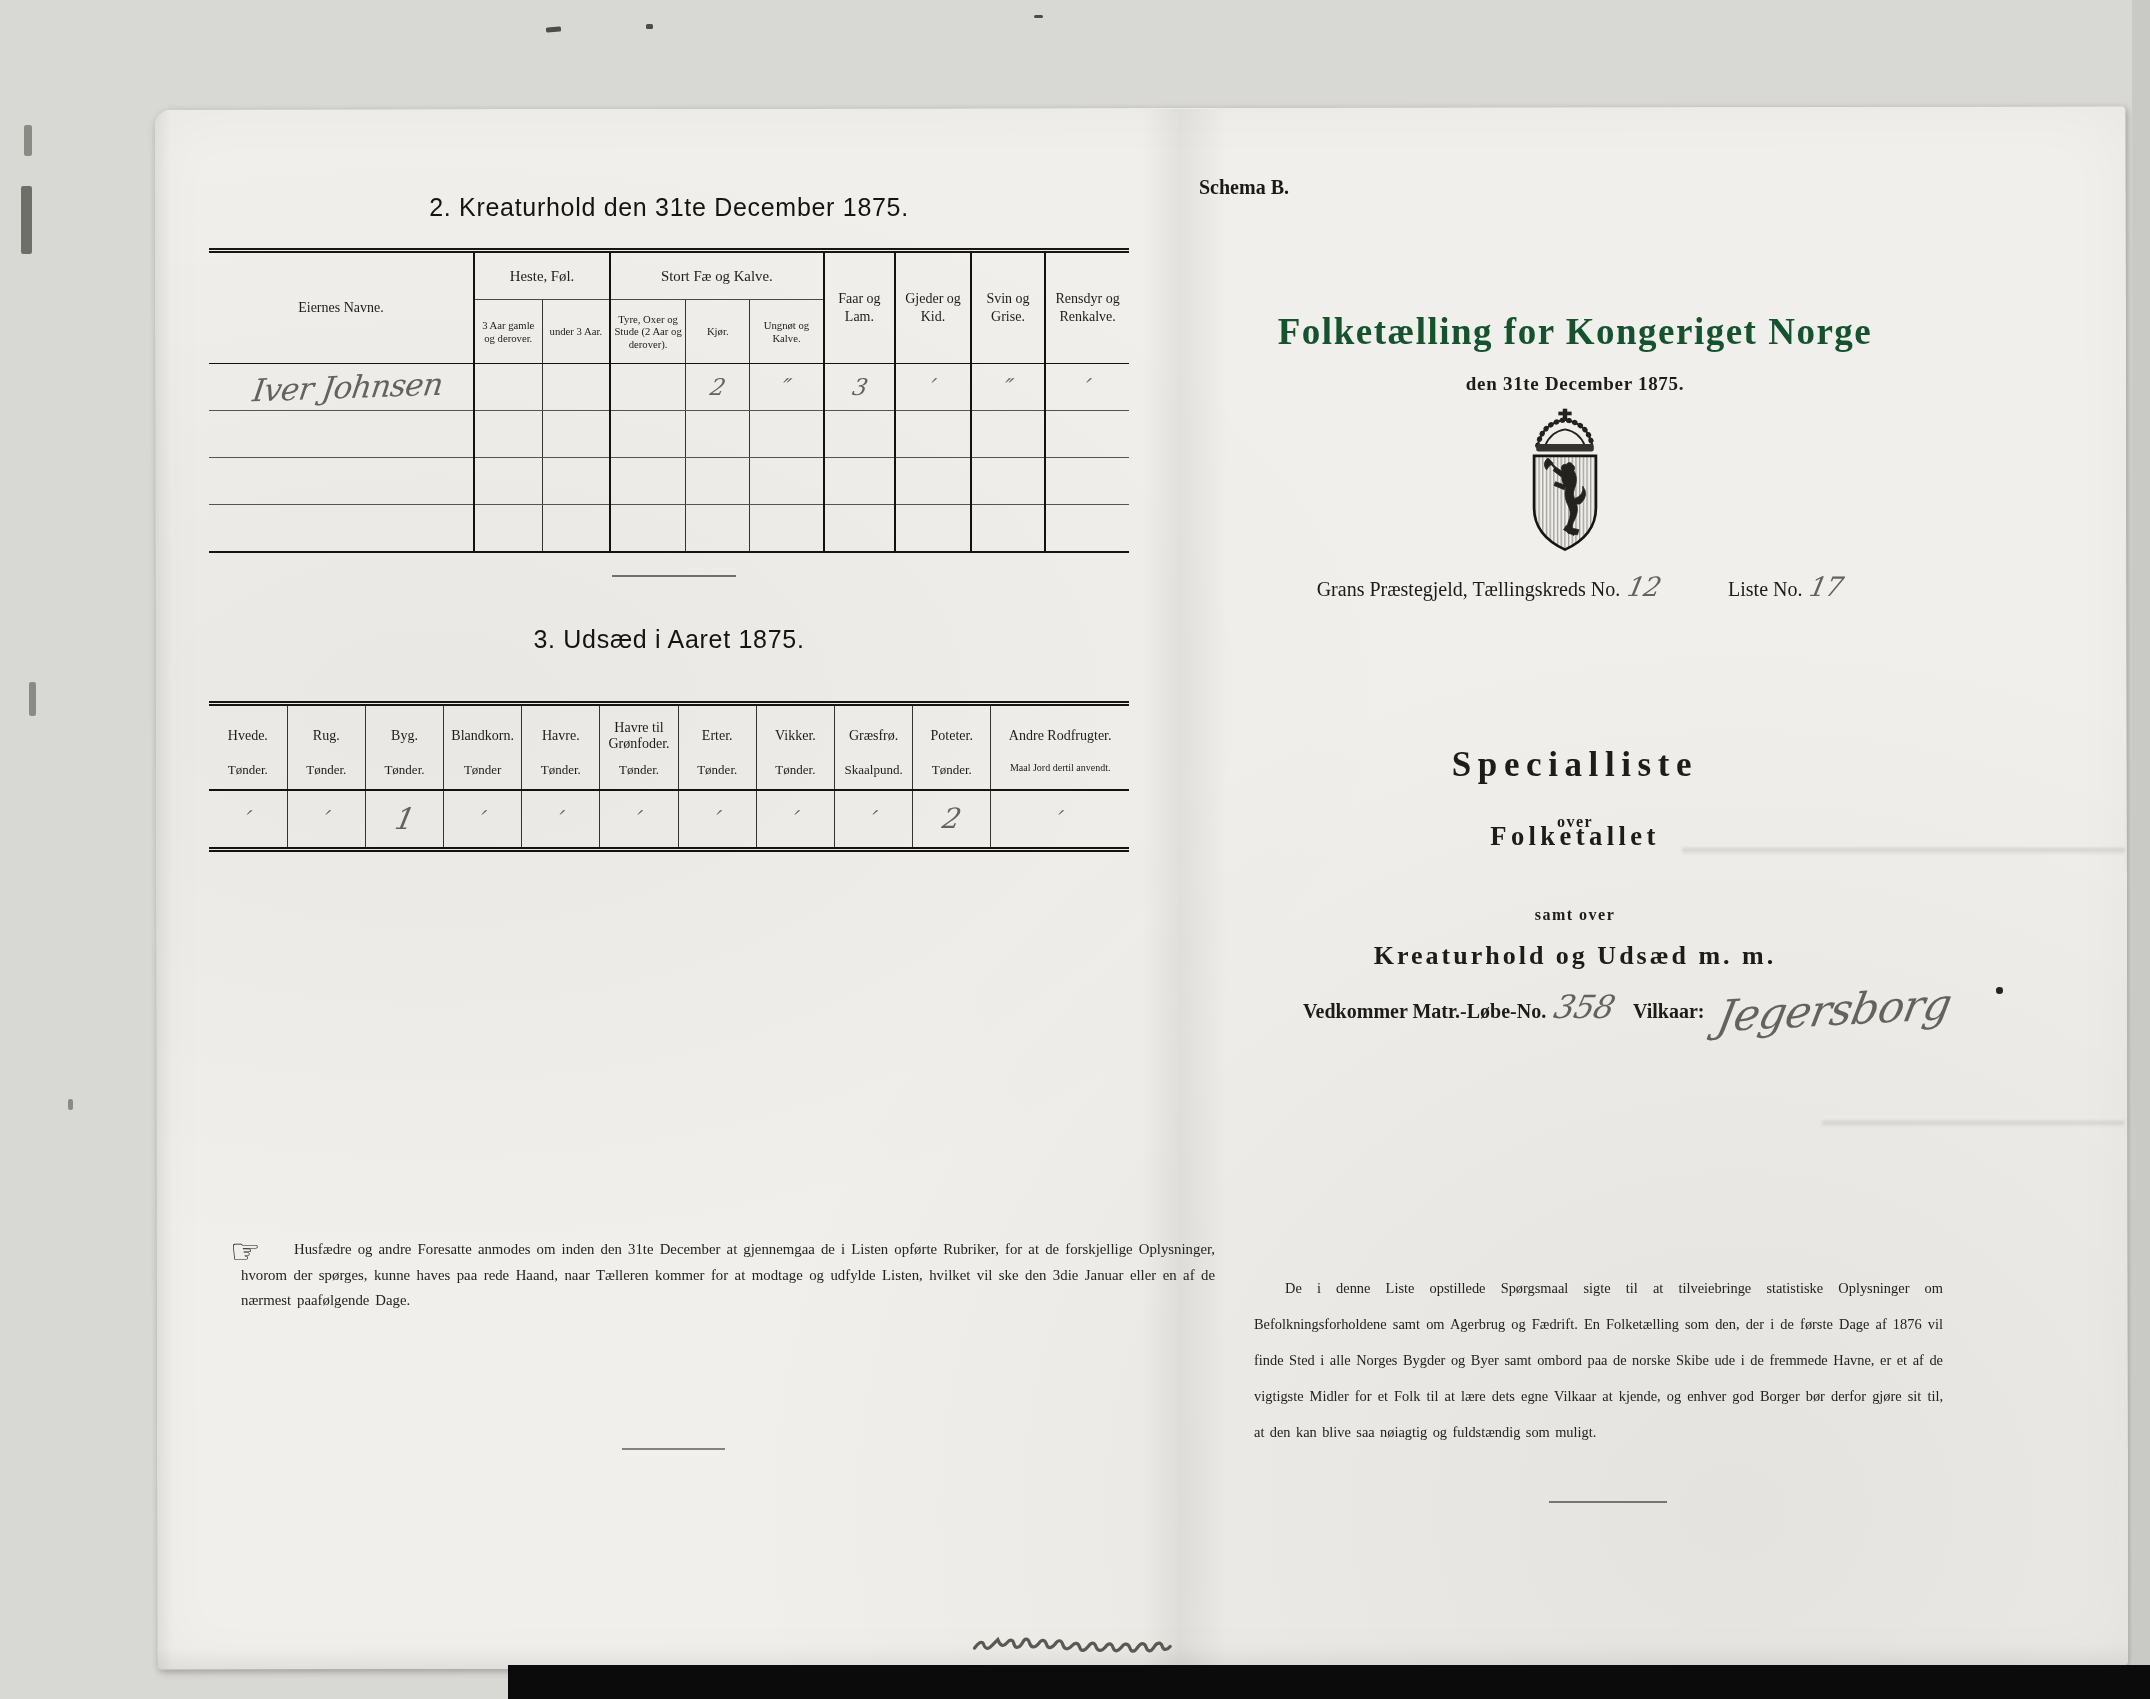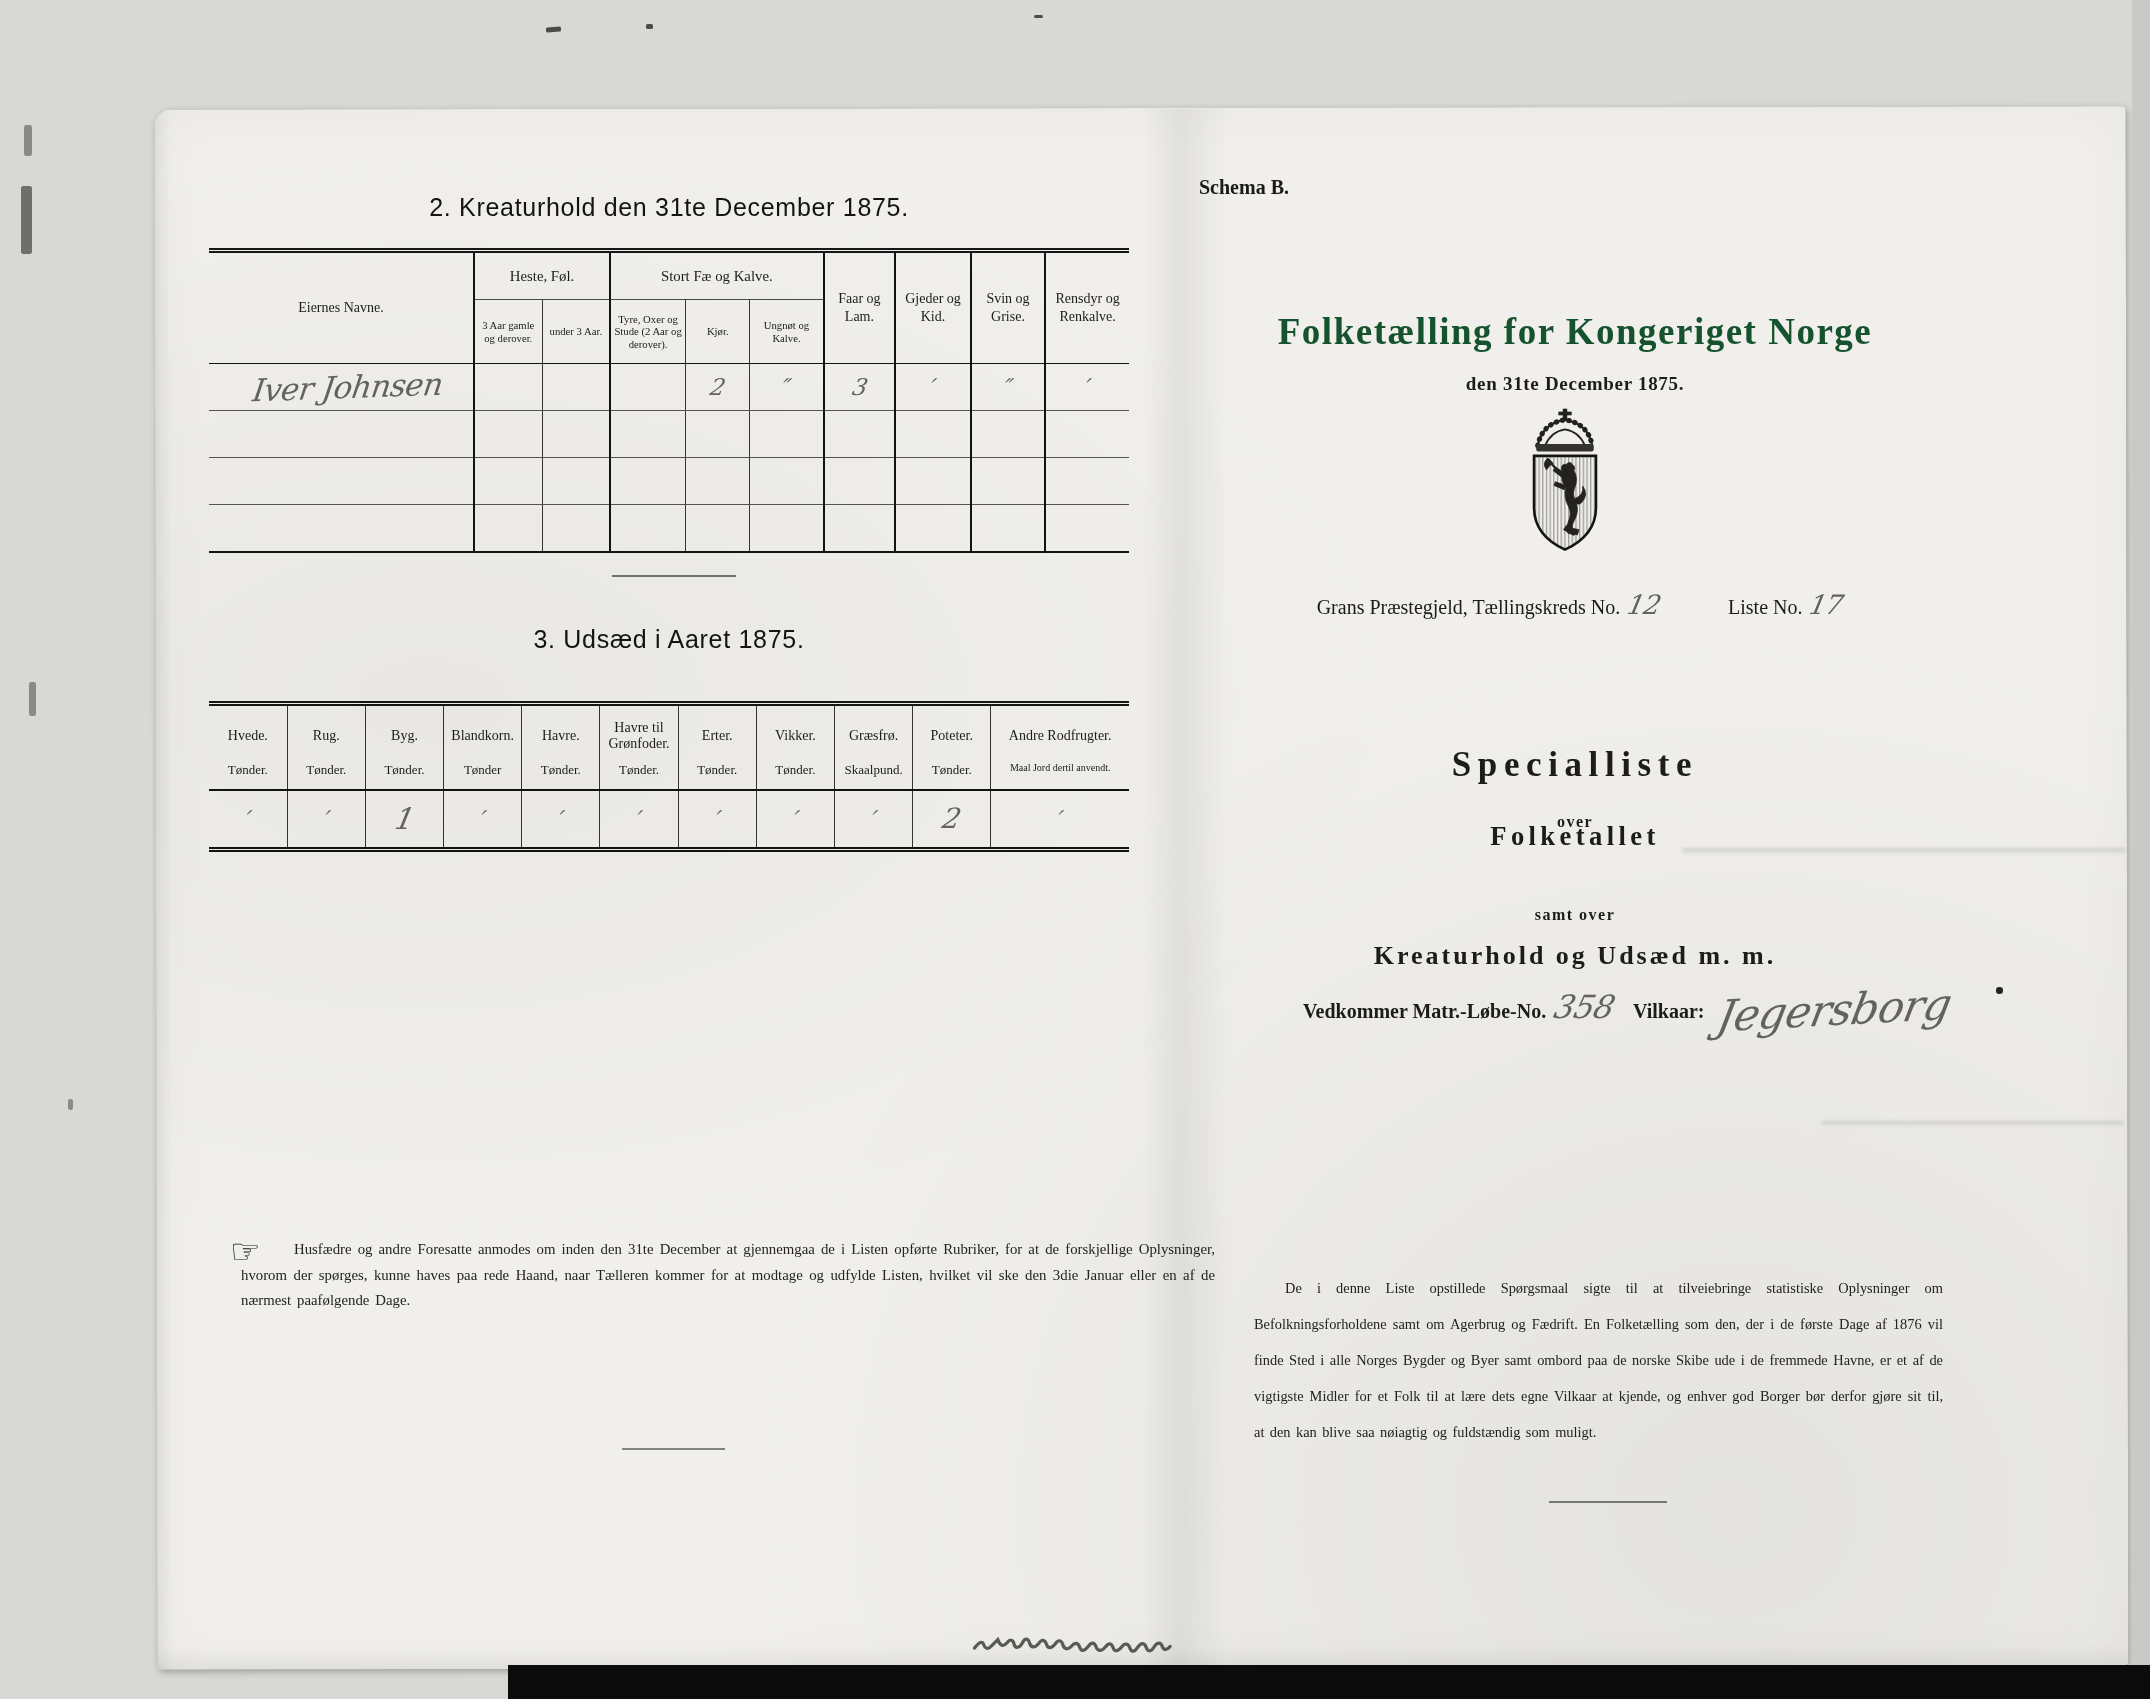--- a/index.html
+++ b/index.html
@@ -70,21 +70,21 @@
     font-size:14.8px;line-height:25.5px;text-align:justify;text-indent:53px;
     color:#24231f;word-spacing:2.2px;
   }
 
   
   .schema{position:absolute;left:1199px;top:176px;font-size:20px;font-weight:bold;color:#1b1a18;}
   .rp-block{position:absolute;left:1210px;width:730px;text-align:center;}
   .rp-title{top:310px;font-size:37px;font-weight:bold;letter-spacing:1.5px;color:#14532d;}
   .rp-subtitle{top:373px;font-size:19px;font-weight:bold;letter-spacing:0.7px;}
   .arms{position:absolute;left:1520px;top:407px;}
-  .district{position:absolute;left:1240px;top:589px;width:679px;display:flex;justify-content:center;align-items:baseline;}
+  .district{position:absolute;left:1240px;top:571px;width:679px;display:flex;justify-content:center;align-items:baseline;}
   .district .printed{font-size:20px;}
   .district .hw{font-size:26.6px;transform:skewX(-12deg);margin-left:7.4px;}
   .district .gap{display:inline-block;width:68px;}
   .sl-main{top:745px;font-size:35px;font-weight:bold;letter-spacing:6.6px;}
   .sl-over{top:813px;font-size:16px;font-weight:bold;letter-spacing:1.5px;}
   .sl-folk{top:821px;font-size:26.6px;font-weight:bold;letter-spacing:4.4px;}
   .sl-samt{top:906px;font-size:16px;font-weight:bold;letter-spacing:1.5px;}
   .sl-kreatur{top:941px;font-size:26px;font-weight:bold;letter-spacing:3px;}
   .matr{position:absolute;left:1303px;top:978px;width:664px;display:flex;align-items:baseline;}
   .matr .printed{font-size:20px;font-weight:bold;}

